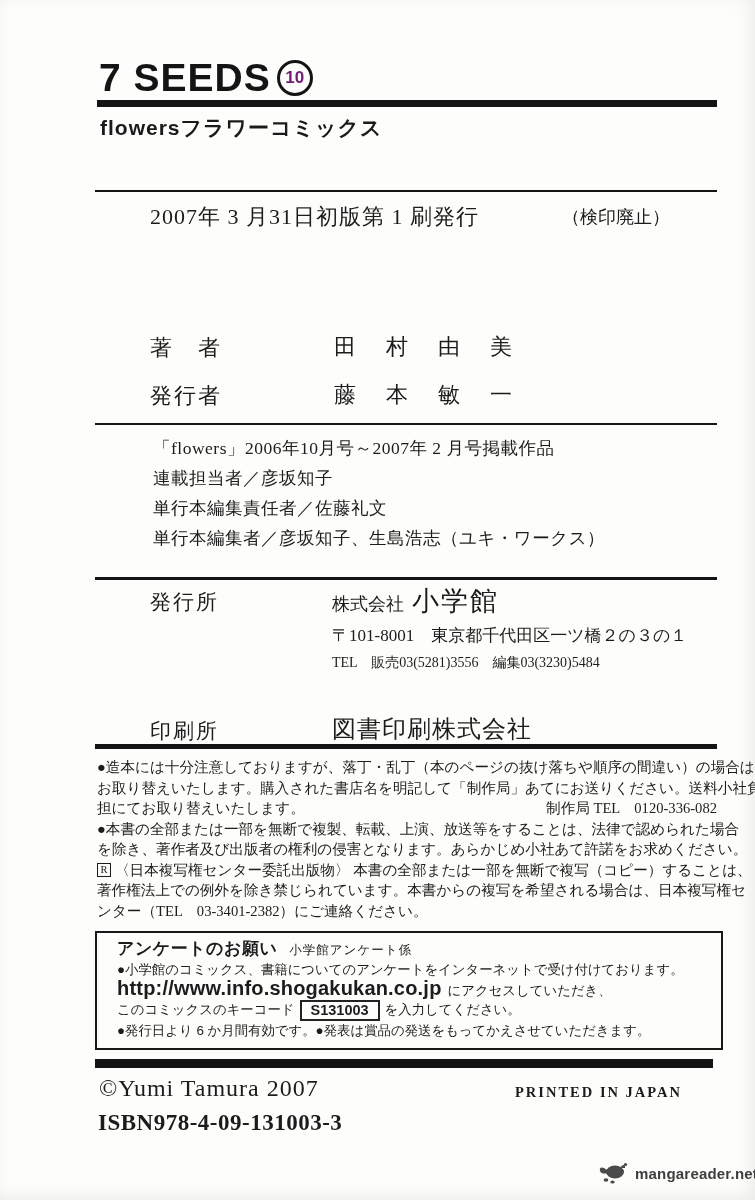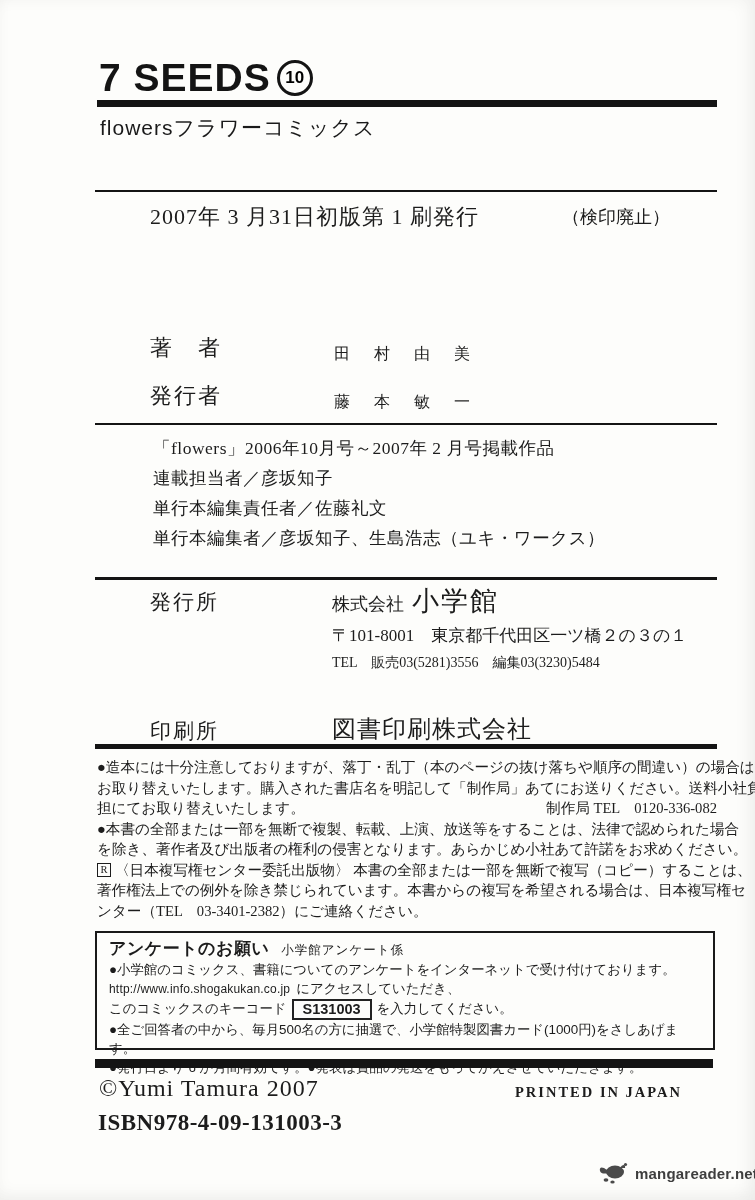--- a/index.html
+++ b/index.html
@@ -11,53 +11,53 @@
   }
   .abs{position:absolute;}
   .sans{font-family:"Liberation Sans","DejaVu Sans",sans-serif;}
   .serif{font-family:"Liberation Serif","DejaVu Serif",serif;}
   .rule{position:absolute;background:#141414;}
   
   .title-row{left:99px;top:56px;display:flex;align-items:center;gap:4px;}
   .title-text{font-weight:800;font-size:39px;letter-spacing:1px;color:#141414;}
   .vol-badge{display:inline-flex;align-items:center;justify-content:center;
     width:30px;height:30px;border:3px solid #141414;border-radius:50%;
-    font-weight:800;font-size:17px;margin-left:2px;color:#000000;text-align:center;}
-  .imprint{left:100px;top:114px;font-weight:400;font-size:21px;letter-spacing:1px;color:#1a1a1a;}
+    font-weight:800;font-size:17px;margin-left:2px;color:#701a75;text-align:center;}
+  .imprint{left:100px;top:114px;font-weight:700;font-size:21px;letter-spacing:1px;color:#1a1a1a;}
   
   .date-row{left:150px;top:202px;font-size:22px;letter-spacing:1px;}
   .date-note{left:562px;top:205px;font-size:18px;}
   
   .credit-label{left:150px;font-size:22px;letter-spacing:2px;}
-  .credit-value{left:334px;font-size:16px;letter-spacing:4px;margin-top:12px;}
+  .credit-value{left:334px;font-size:22px;letter-spacing:4px;}
   
   .serial{left:153px;top:433px;font-size:17.5px;line-height:30px;letter-spacing:0.5px;}
   
   .pub-label{left:150px;top:588px;font-size:21px;letter-spacing:2px;}
   .company-row{left:332px;top:583px;display:flex;align-items:baseline;gap:8px;}
   .company-prefix{font-size:18px;}
   .company-name{font-size:27px;letter-spacing:2px;}
   .pub-address{left:332px;top:624px;font-size:17px;}
   .pub-tel{left:332px;top:654px;font-size:14px;}
   .printer-label{left:150px;top:717px;font-size:21px;letter-spacing:2px;}
   .printer-name{left:332px;top:713px;font-size:24px;letter-spacing:1px;}
   
   .legal{left:97px;top:757px;width:620px;font-size:14.6px;line-height:20.5px;}
   .legal-line{white-space:nowrap;}
   .legal-split{display:flex;justify-content:space-between;}
   .rbox{display:inline-block;border:1.5px solid #1c1c1c;font-size:10.5px;line-height:12px;
     padding:0 2.5px;margin-right:4px;vertical-align:2px;}
   
   .survey{left:95px;top:931px;width:594px;height:103px;border:2.5px solid #191919;
-    padding:6px 10px 6px 12px;background:#fdfdfb;}
+    padding:6px 10px 6px 20px;background:#fdfdfb;}
   .survey .row{display:flex;align-items:baseline;gap:12px;line-height:19px;white-space:nowrap;}
   .survey-title{font-weight:800;font-size:17px;letter-spacing:0.5px;}
   .survey-sub{font-size:12.5px;letter-spacing:1px;}
   .survey-body{font-size:13.4px;line-height:19px;}
-  .survey-url{font-weight:400;font-size:12px;letter-spacing:0.2px;}
+  .survey-url{font-weight:700;font-size:20px;letter-spacing:0.2px;}
   .keybox{display:inline-block;border:2px solid #222;font-weight:800;font-size:14.5px;
     padding:0 9px;margin:0 5px;line-height:17px;vertical-align:-1px;}
   
   .copyright{left:99px;top:1075px;font-size:24px;letter-spacing:1px;}
   .printed{left:515px;top:1084px;font-weight:700;font-size:14.5px;letter-spacing:2px;}
   .isbn{left:98px;top:1110px;font-weight:800;font-size:23px;letter-spacing:0.5px;}
   
   .watermark{left:598px;top:1160px;display:flex;align-items:center;gap:3px;color:#3e3e3e;}
   .wm-text{font-weight:800;font-size:15px;letter-spacing:0.2px;color:#3e3e3e;}
 </style>
@@ -125,21 +125,20 @@
       <span class="survey-sub">小学館アンケート係</span>
     </div>
     <div class="survey-body">●小学館のコミックス、書籍についてのアンケートをインターネットで受け付けております。</div>
     <div class="row" style="gap:6px;">
       <span class="survey-url">http://www.info.shogakukan.co.jp</span>
       <span class="survey-body">にアクセスしていただき、</span>
     </div>
     <div class="survey-body">
       <span>このコミックスのキーコード</span><span class="keybox">S131003</span><span>を入力してください。</span>
     </div>
-    <div class="survey-body">●全ご回答者の中から、毎月500名の方に抽選で、小学館特製図書カード(1000円)をさしあげます。</div>
     <div class="survey-body">●発行日より 6 か月間有効です。●発表は賞品の発送をもってかえさせていただきます。</div>
   </div>
   <div class="rule" style="left:95px;top:1059px;width:618px;height:9px;"></div>
 
   <div class="abs copyright serif">©Yumi Tamura 2007</div>
   <div class="abs printed serif">PRINTED IN JAPAN</div>
   <div class="abs isbn serif">ISBN978-4-09-131003-3</div>
 
   <div class="abs watermark sans">
     <span style="display:inline-flex;">

